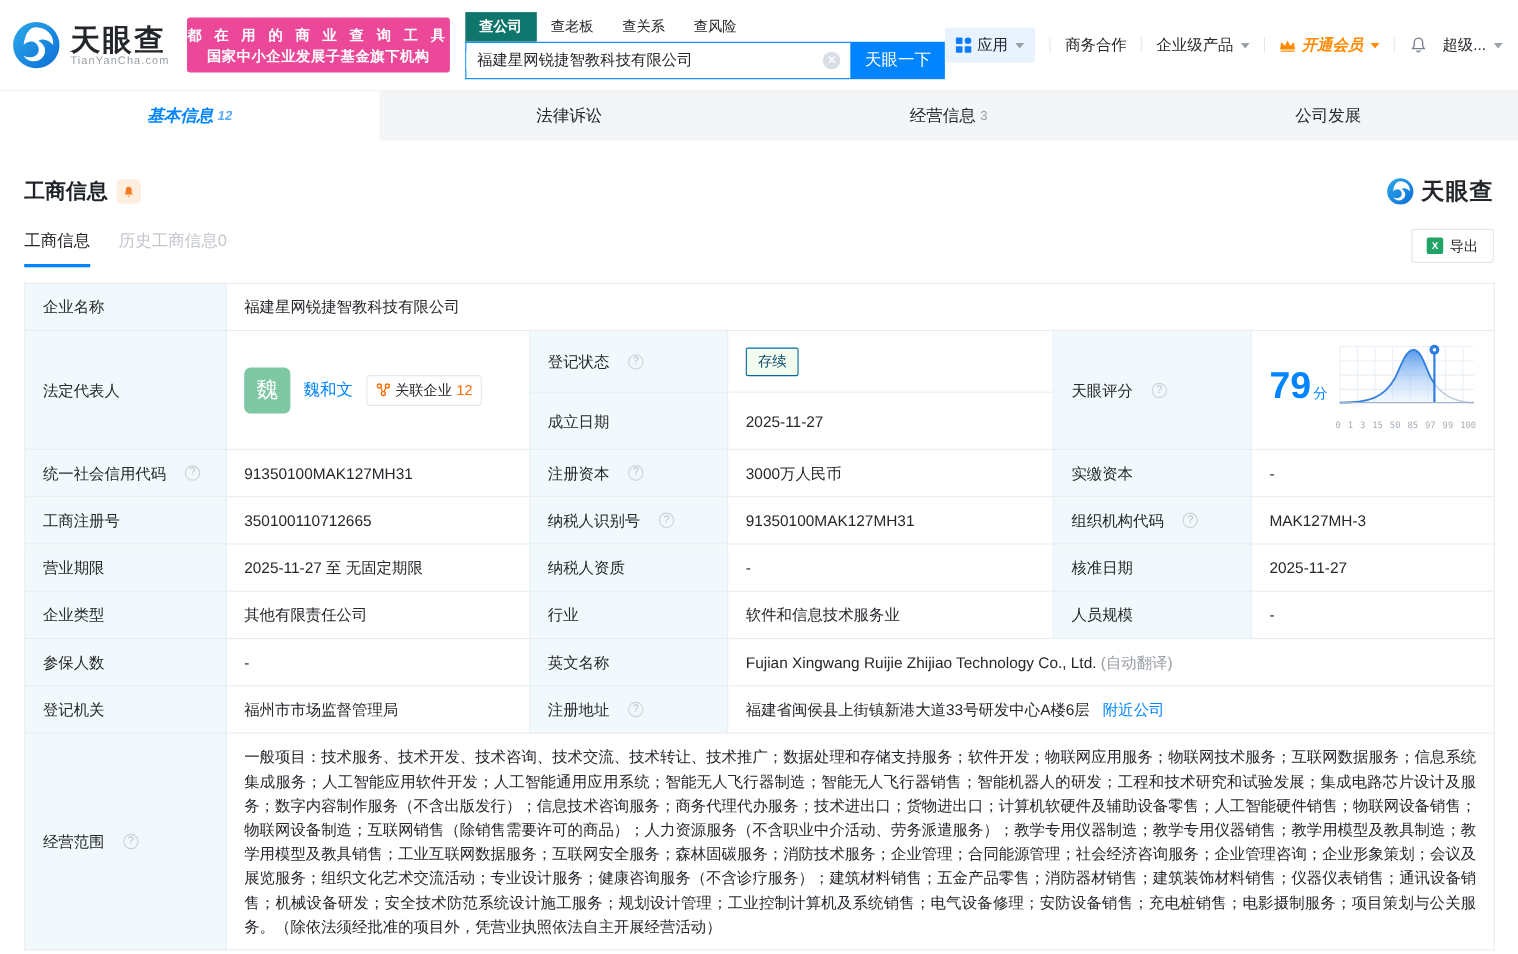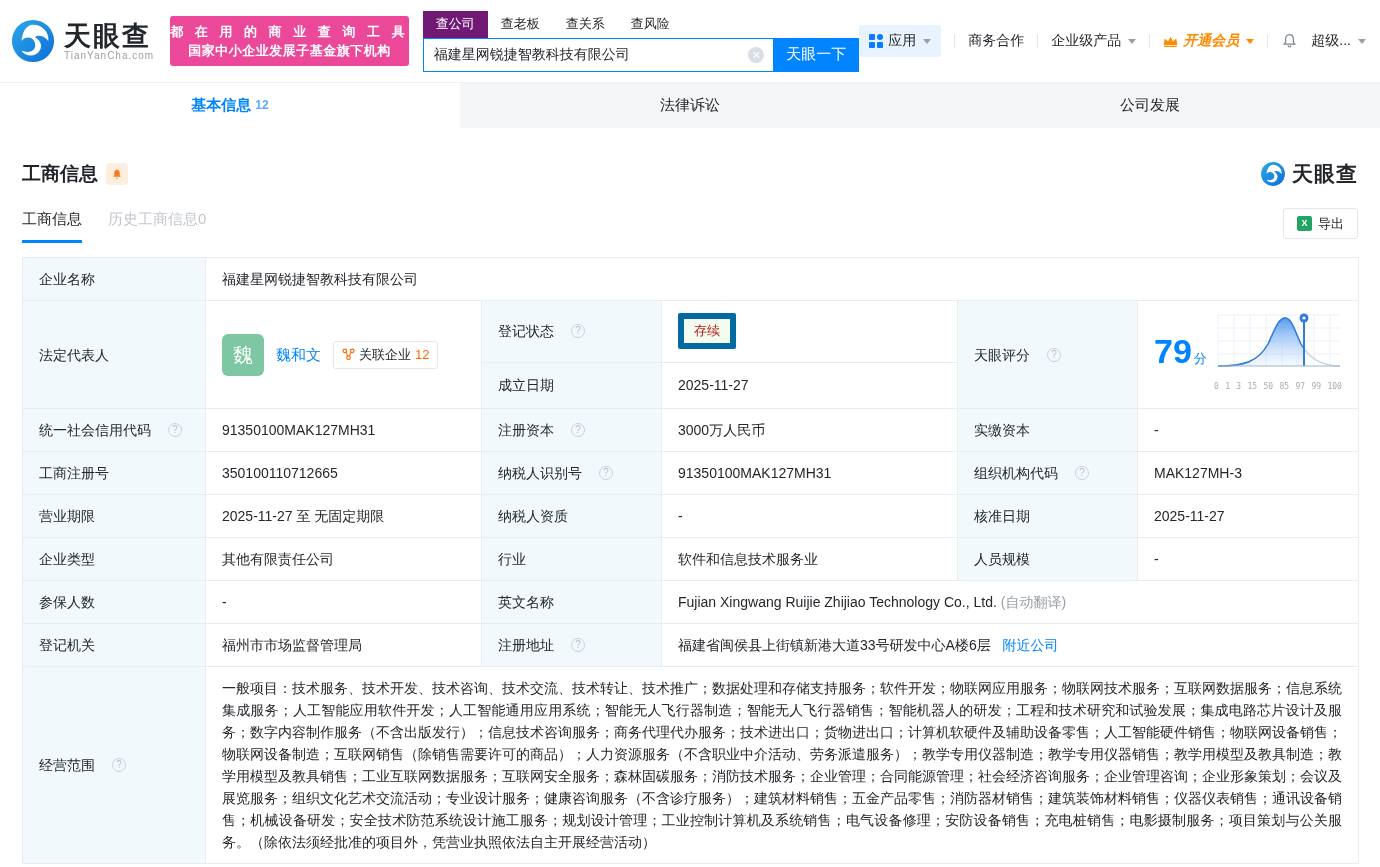--- a/index.html
+++ b/index.html
@@ -12,21 +12,21 @@
   .logo { display:flex; align-items:center; gap:8px; }
   .logo-text .cn { font-size:27px; font-weight:bold; color:#23262b; letter-spacing:2px; line-height:28px; }
   .logo-text .en { font-size:10px; color:#9aa0a6; letter-spacing:1px; }
   .banner { margin-left:16px; background:#ec4899; color:#fff; border-radius:3px; padding:6px 0; text-align:center; }
   .banner .l1 { font-size:13px; font-weight:bold; letter-spacing:4px; line-height:19px; white-space:nowrap; }
   .banner .l2 { font-size:13px; font-weight:bold; letter-spacing:.5px; line-height:19px; white-space:nowrap; }
 
   .search { margin-left:14px; width:442px; }
   .search-tabs { display:flex; height:27px; align-items:stretch; }
   .stab { font-size:13px; color:#24272b; padding:0 13px; display:flex; align-items:center; cursor:pointer; }
-  .stab.active { background:#701a75; color:#fff; font-weight:normal;text-align:right; }
+  .stab.active { background:#0f766e; color:#fff; font-weight:bold;text-align:right; }
   .search-row { display:flex; height:34px; }
   .input-wrap { flex:1; border:1px solid #0084ff; border-right:none; display:flex; align-items:center; background:#fff; }
   .search-input { flex:1; border:none; outline:none; font-size:14px; color:#24272b; padding:0 8px 0 10px;
     font-family:"Liberation Sans","DejaVu Sans",sans-serif; }
   .clear-ic { width:16px; height:16px; border-radius:50%; background:#d9dee4; color:#fff; font-size:11px;
     line-height:16px; text-align:center; margin-right:9px; cursor:pointer; flex:none; }
   .search-btn { width:86px; background:#0084ff; color:#fff; font-size:15px; border:none; cursor:pointer; }
 
   .hnav { margin-left:auto; display:flex; align-items:center; gap:13px; }
   .hdiv { width:1px; height:14px; background:#e6e6e6; }
@@ -37,21 +37,21 @@
   .caret.orange { border-top-color:#ff8a00; }
   .vip-link { color:#ff8a00; font-weight:bold;font-style:italic; }
   .grid-ic { display:inline-grid; grid-template-columns:6px 6px; grid-template-rows:6px 6px; gap:2px; }
   .grid-ic i { background:#0b7cff; border-radius:1px; }
   .grid-ic i:nth-child(2){ border-radius:50%; }
 
   
   .main-tabs { height:46px; background:#f4f5f7; display:flex; border-top:1px solid #f0f1f3; }
   .mtab { flex:1; display:flex; align-items:center; justify-content:center; font-size:15px; color:#24272b;
     cursor:pointer; position:relative; gap:4px; }
-  .mtab.active { background:#fff; color:#0084ff; font-weight:bold; }
+  .mtab.active { background:#fff; color:#0084ff; font-weight:bold;font-style:italic; }
   .mtab .cnt { font-size:12px; color:#9aa0a6; margin-top:-2px; }
   .mtab.active .cnt { color:#59aaff; }
   .mtab.vip { color:#ff8a00; }
   .mtab.vip .cnt { color:#ffab40; }
   .vip-badge { position:absolute; top:3px; right:74px; background:#ffa132; color:#fff; font-size:9px; font-weight:bold;
     padding:1px 5px; border-radius:3px 3px 3px 0; line-height:11px; }
   .help-ic { width:14px; height:14px; border:1px solid #ccd1d9; border-radius:50%; color:#b9c0ca; font-size:10px;
     line-height:12px; text-align:center; display:inline-block; flex:none; }
   .help-ic::before { content:"?"; }
 
@@ -70,22 +70,22 @@
     border-radius:3px; display:flex; align-items:center; gap:6px; font-size:13px; color:#24272b; cursor:pointer; }
   .xls-ic { width:15px; height:15px; background:#21a366; border-radius:2px; color:#fff; font-size:9px; font-weight:bold;
     line-height:15px; text-align:center; }
 
   
   .info-table { width:100%; border-collapse:collapse; margin-top:14px; table-layout:fixed; }
   .info-table td { border:1px solid #e9edf2; font-size:14px; color:#24272b; padding:10px 16px; vertical-align:middle;
     line-height:22px; word-break:break-all; }
   .info-table td.lbl { background:#f2f9fc; }
   .lblwrap { display:flex; align-items:center; gap:17px; }
-  .status-badge { display:inline-block; padding:1px 10px; font-size:13px; color:#b91c1c; background:#f4fcef;
-    border:6px solid #0369a1; border-radius:2px; }
+  .status-badge { display:inline-block; padding:1px 10px; font-size:13px; color:#0c4a6e; background:#f4fcef;
+    border:1px solid #0369a1; border-radius:2px; }
   .rep-cell { display:flex; align-items:center; gap:12px; }
   .avatar { width:42px; height:42px; background:#7dc8a2; border-radius:6px; color:#fff; font-size:20px;
     display:flex; align-items:center; justify-content:center; flex:none; cursor:pointer; }
   .rep-link { color:#0084ff; font-size:15px; cursor:pointer; }
   .rel-badge { display:flex; align-items:center; gap:4px; border:1px solid #e4e7eb; border-radius:3px; padding:2px 8px;
     font-size:13px; color:#24272b; cursor:pointer; }
   .rel-badge .num { color:#ff6a00; }
   .blue-link { color:#0084ff; cursor:pointer; }
   .gray-note { color:#9aa0a6; }
   .dash { color:#24272b; }
@@ -183,20 +183,24 @@
     </div>
   </div>
 
   <div class="main-tabs">
     <div class="mtab active">
       <span>基本信息</span>
       <span class="cnt">12</span>
     </div>
     <div class="mtab">
       <span>法律诉讼</span>
+    </div>
+    <div class="mtab">
+      <span>经营信息</span>
+      <span class="cnt">3</span>
     </div>
     <div class="mtab">
       <span>公司发展</span>
     </div>
   </div>
 
   <div class="panel">
 
     <div class="sec-head">
       <div class="sec-title">

